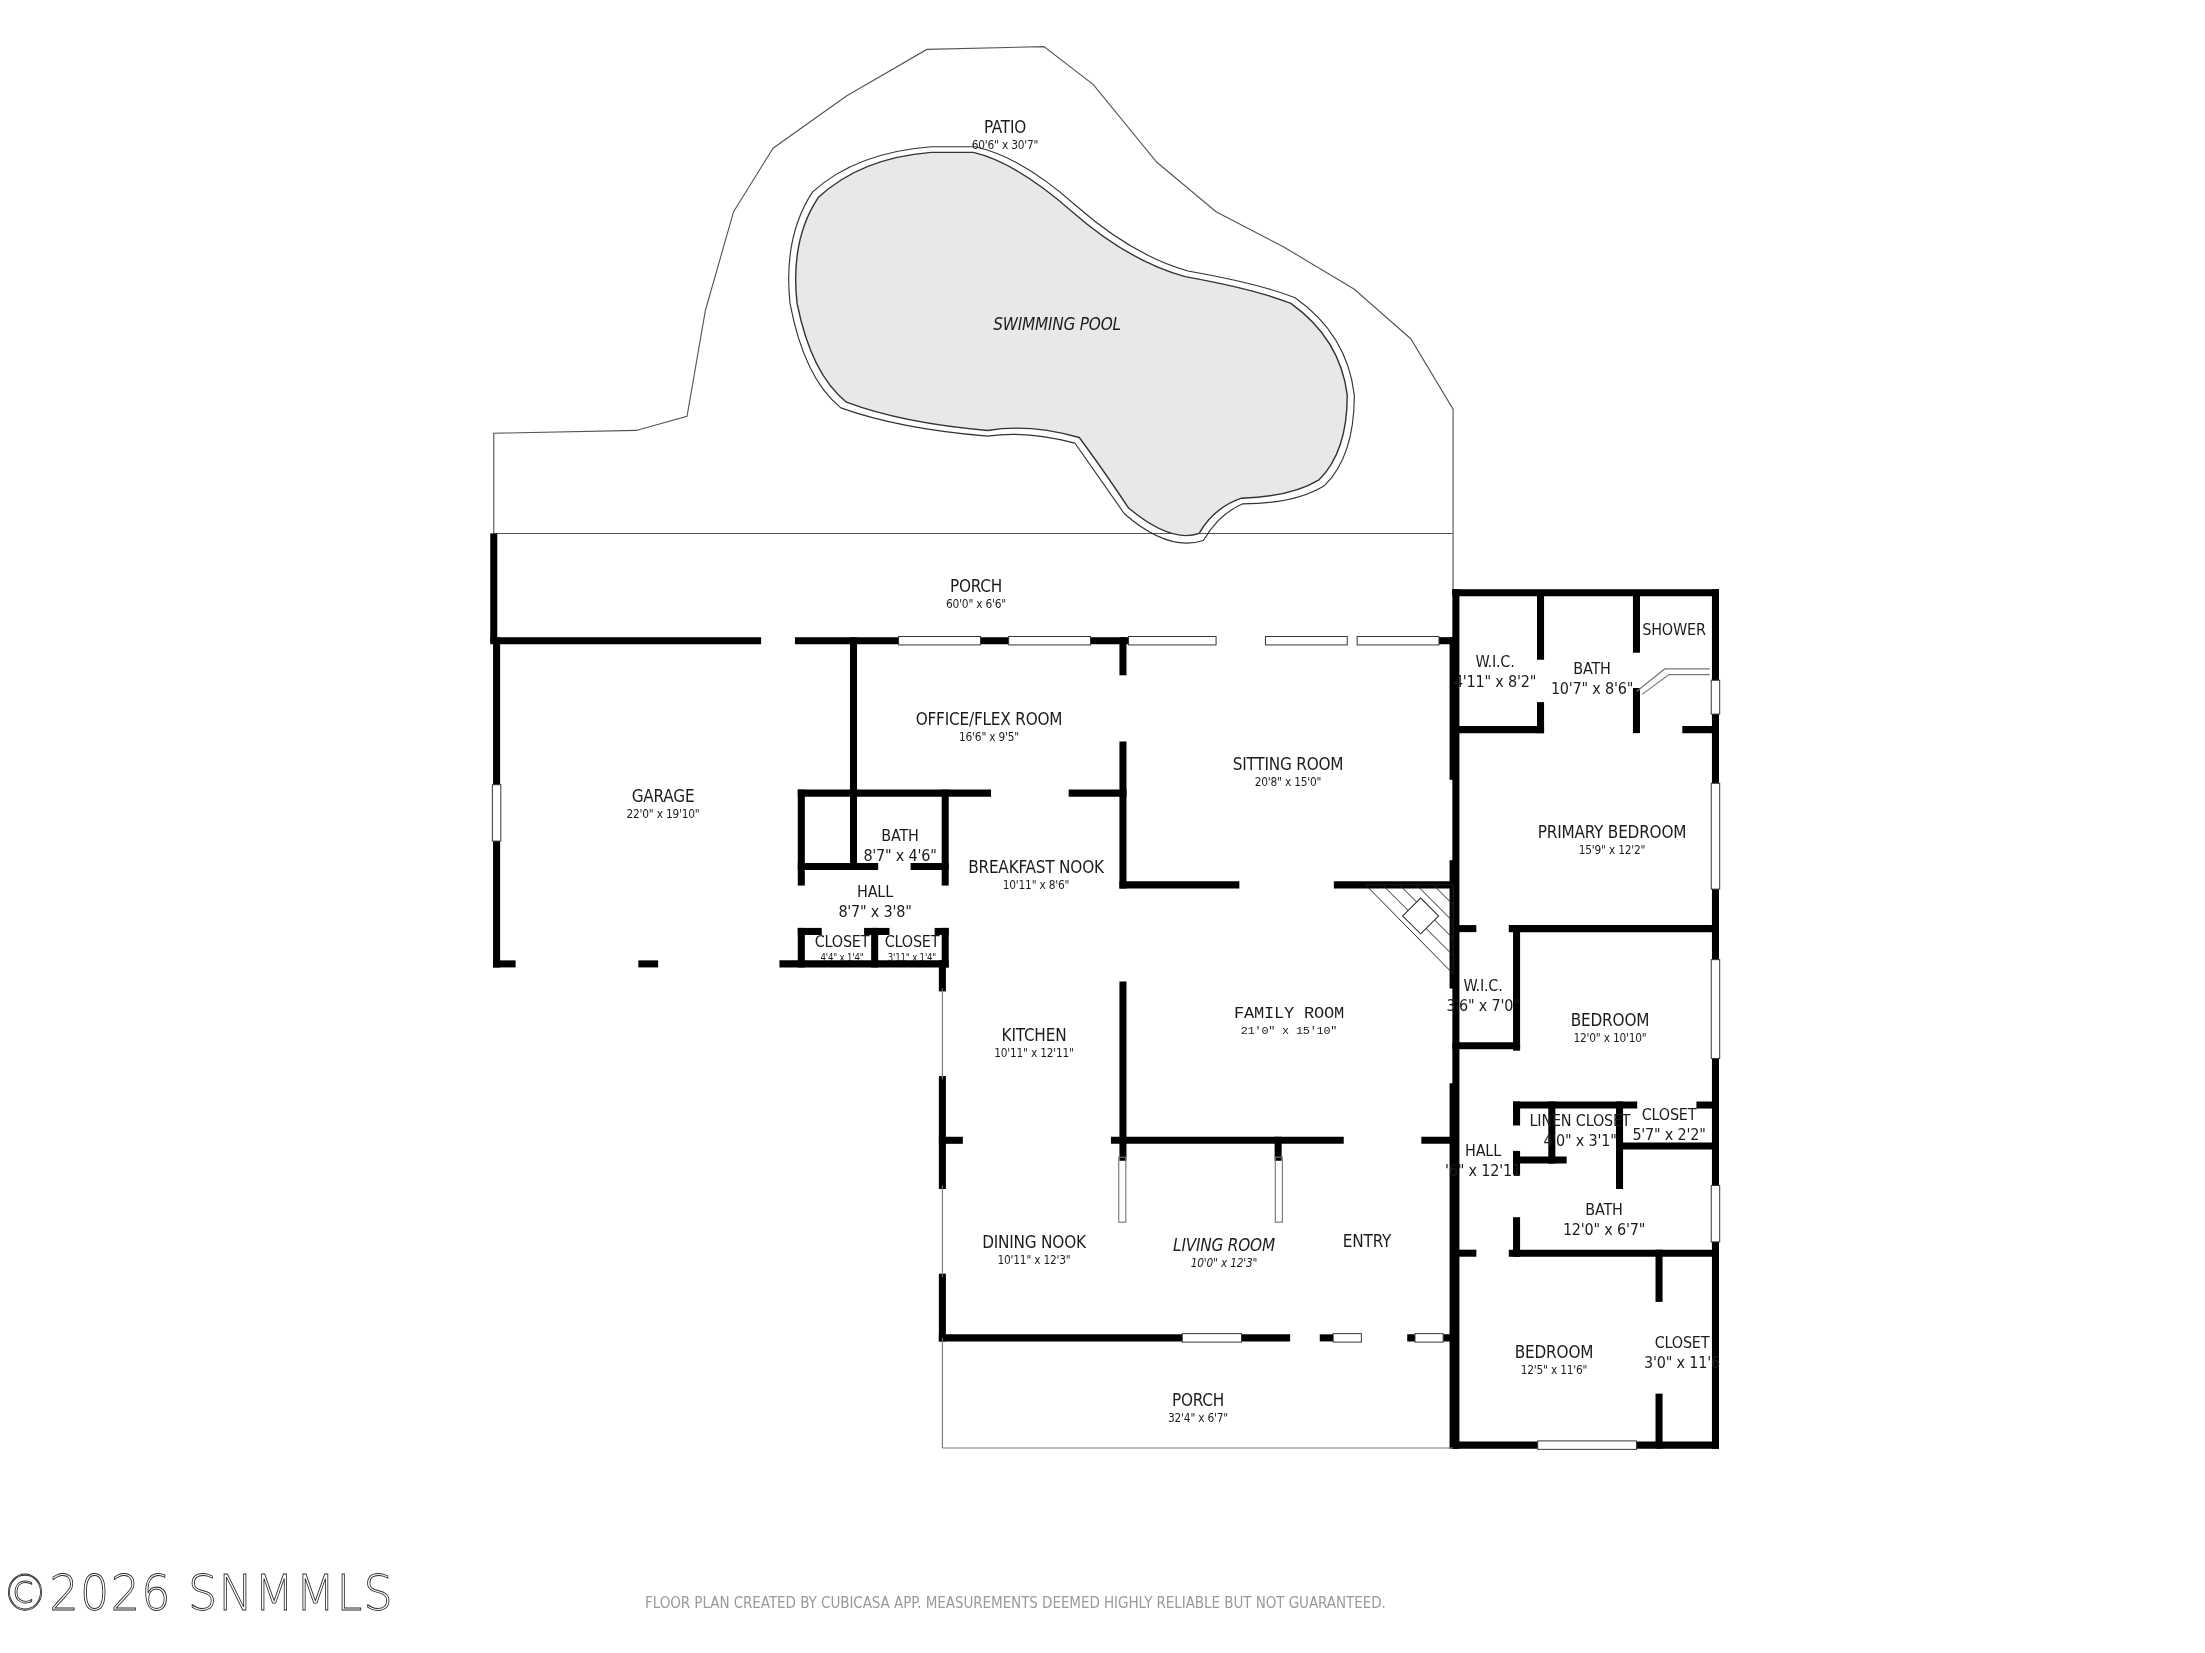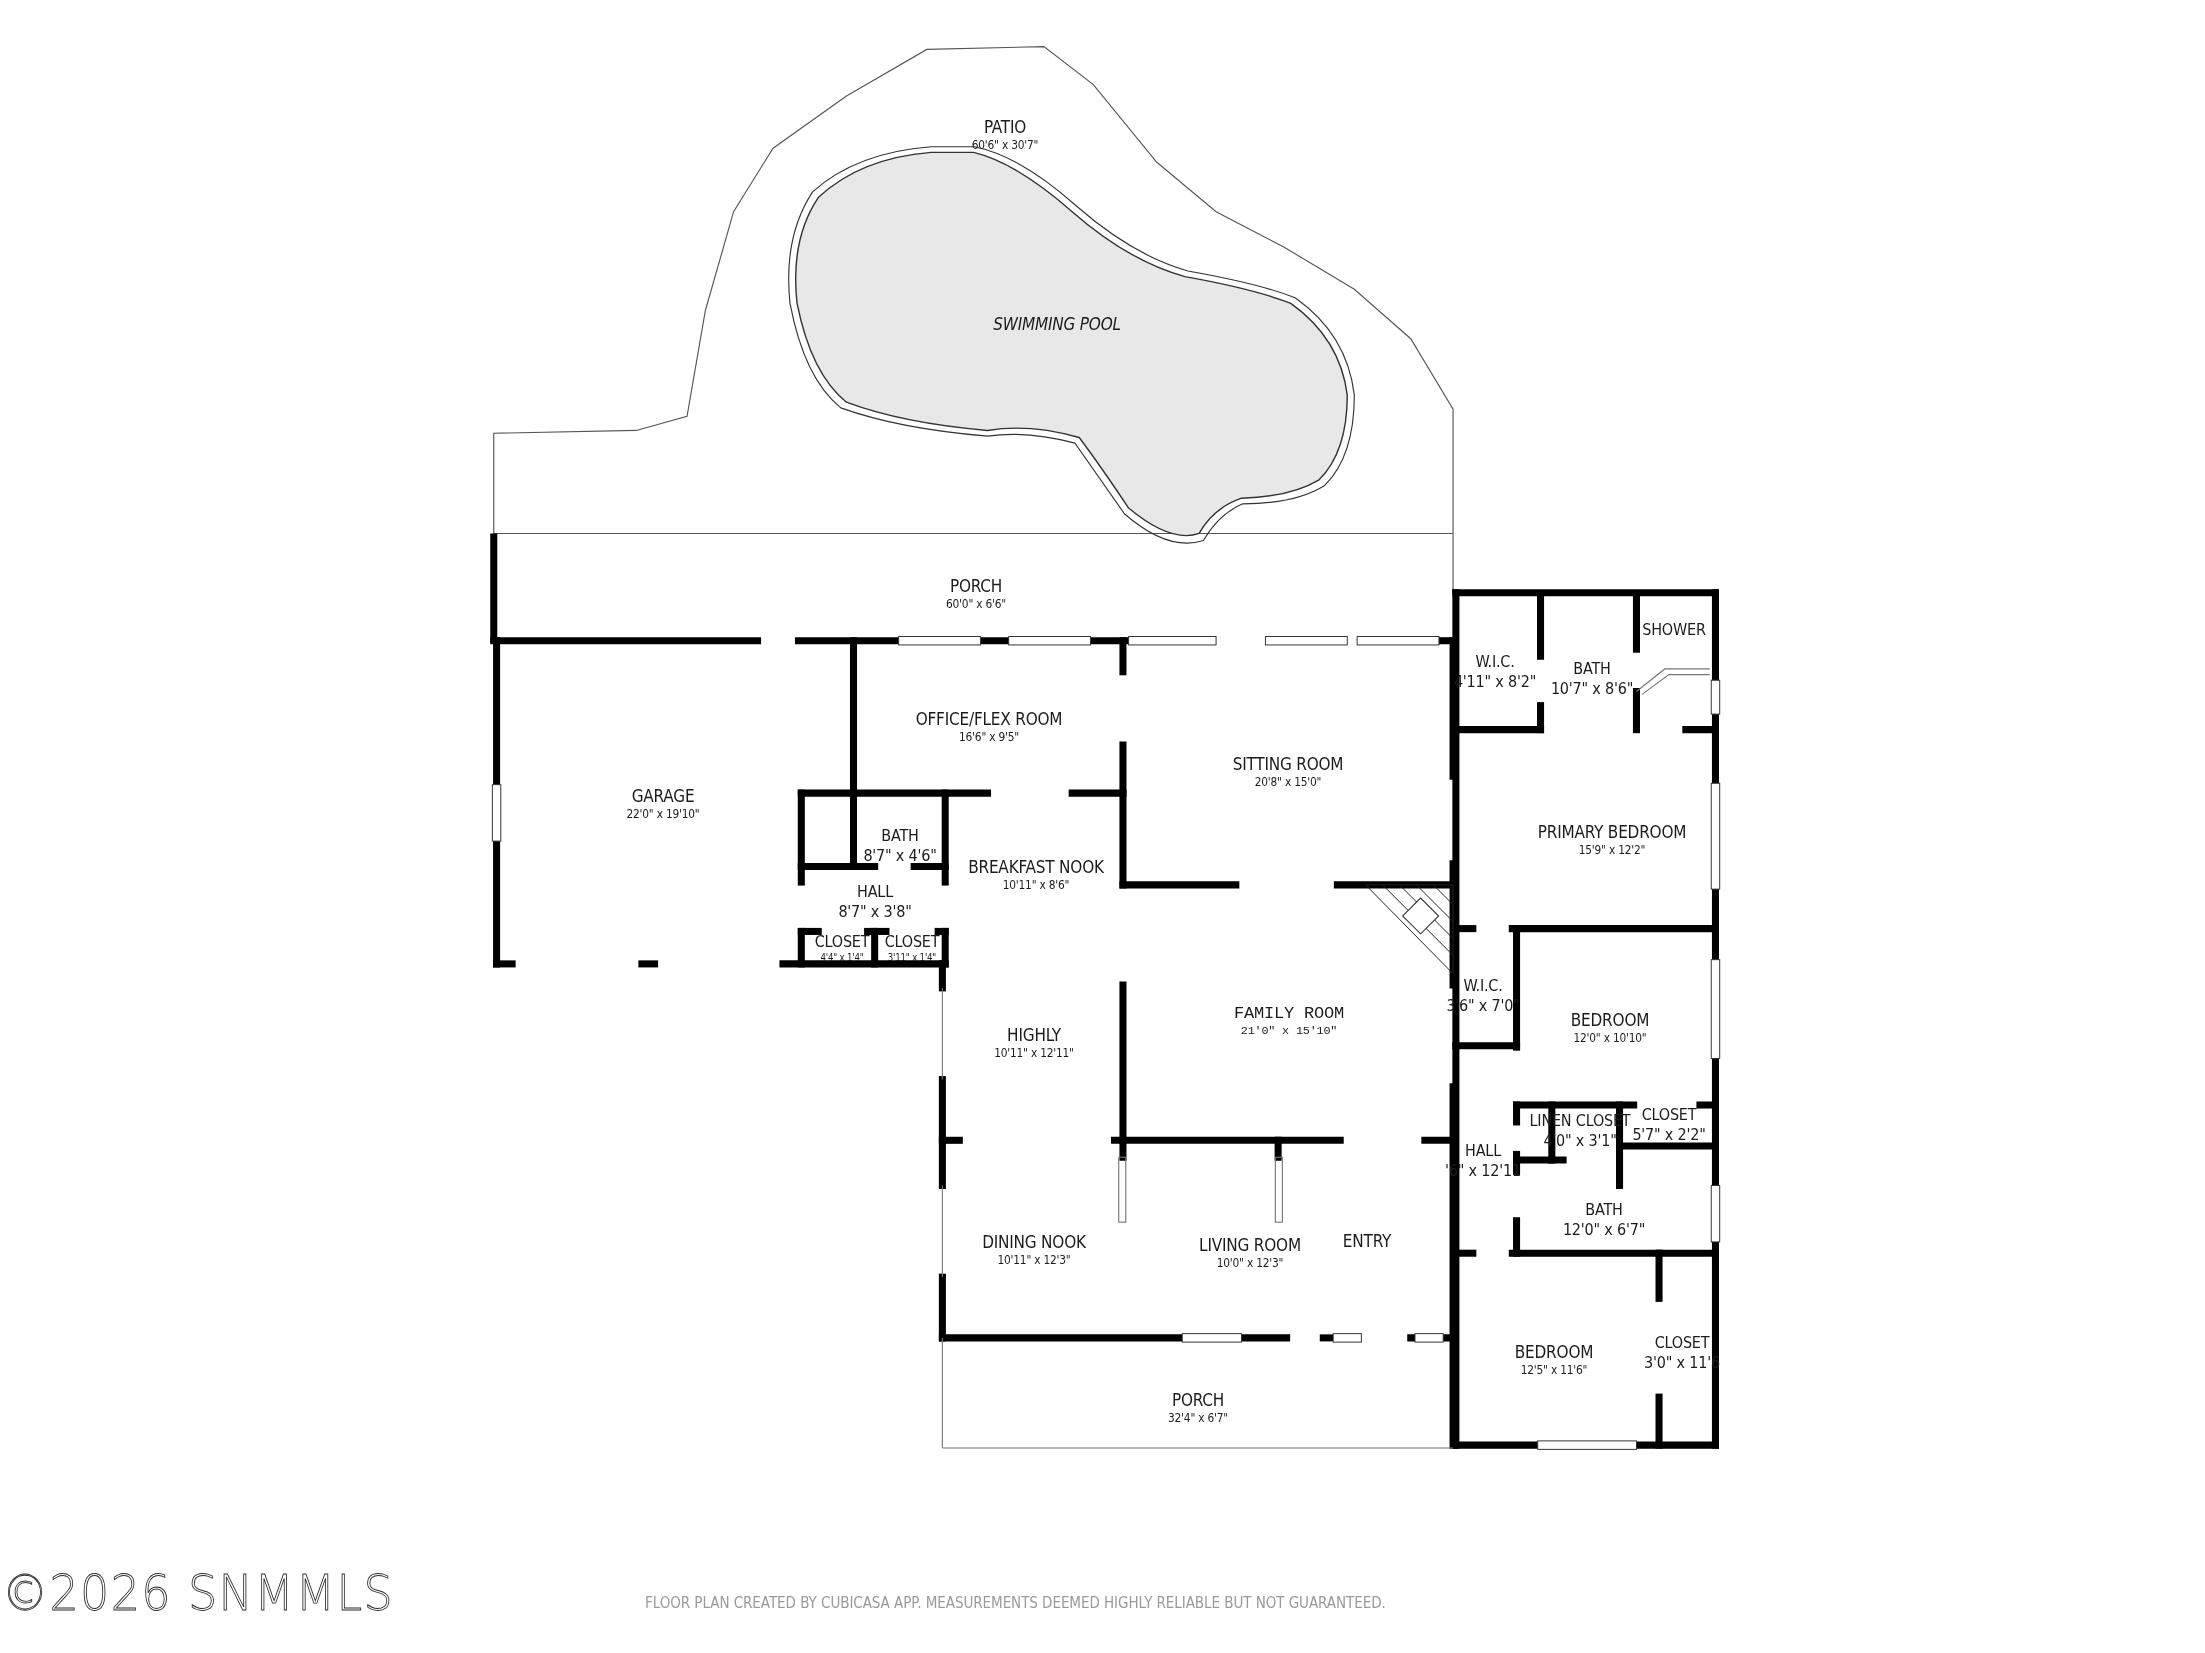--- a/index.html
+++ b/index.html
@@ -209,32 +209,32 @@
 </div>
 <div class="lbl small" style="left:912px; top:948px;">
   <span class="name">CLOSET</span>
   <span class="dim" style="font-size:9.6px;">3'11" x 1'4"</span>
 </div>
 <div class="lbl" style="left:1036px; top:875px;">
   <span class="name">BREAKFAST NOOK</span>
   <span class="dim">10'11" x 8'6"</span>
 </div>
 <div class="lbl" style="left:1034px; top:1043px;">
-  <span class="name">HIGHLY</span>
+  <span class="name">KITCHEN</span>
   <span class="dim">10'11" x 12'11"</span>
 </div>
 <div class="lbl" style="left:1289px; top:1021px;font-family:Liberation Mono, monospace;">
   <span class="name">FAMILY ROOM</span>
   <span class="dim">21'0" x 15'10"</span>
 </div>
 <div class="lbl" style="left:1034px; top:1250px;">
   <span class="name">DINING NOOK</span>
   <span class="dim">10'11" x 12'3"</span>
 </div>
-<div class="lbl" style="left:1250px; top:1253px;">
+<div class="lbl" style="left:1224px; top:1253px;font-style:italic;">
   <span class="name">LIVING ROOM</span>
   <span class="dim">10'0" x 12'3"</span>
 </div>
 <div class="lbl" style="left:1367px; top:1242px;">
   <span class="name">ENTRY</span>
 </div>
 <div class="lbl" style="left:1198px; top:1408px;">
   <span class="name">PORCH</span>
   <span class="dim">32'4" x 6'7"</span>
 </div>

